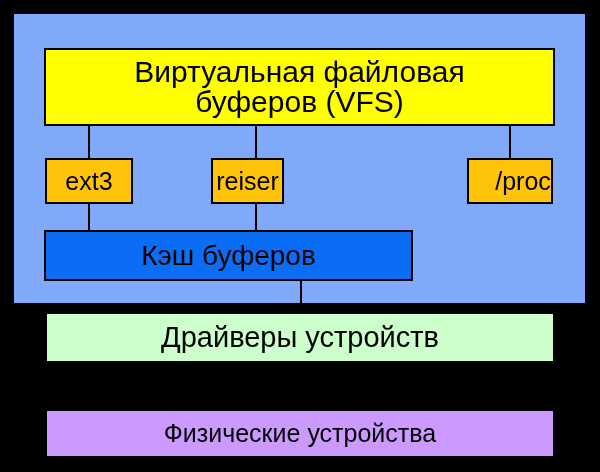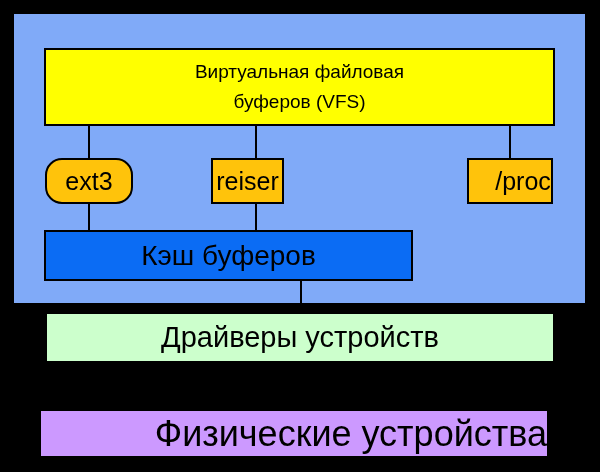--- a/index.html
+++ b/index.html
@@ -39,51 +39,50 @@
     display: flex;
     align-items: center;
     justify-content: center;
     text-align: center;
     color: var(--text);
   }
   .vfs-box {
     left: 44px; top: 48px;
     width: 511px; height: 78px;
     background: var(--vfs_fill);
-    font-size: 19px;
+    font-size: 30px;
     line-height: 30px;
     flex-direction: column;
   }
   .vfs-box span { display: block; }
   .fs-box {
     top: 158px; height: 46px;
     background: var(--fs_fill);
     font-size: 25px;
   }
-  .fs-ext3  { left: 45px;  width: 88px; border-radius: 17px; }
+  .fs-ext3  { left: 45px;  width: 88px; }
   .fs-reiser{ left: 211px; width: 73px; }
   .fs-proc  { left: 467px; width: 86px; padding-left: 26px; }
   .cache-box {
     left: 44px; top: 230px;
     width: 369px; height: 51px;
     background: var(--cache_fill);
     font-size: 28px;
   }
   .drivers-box {
     left: 45px; top: 312px;
     width: 510px; height: 51px;
     background: var(--drivers_fill);
     font-size: 29px;
   }
   .devices-box {
-    left: 39px; top: 409px;
+    left: 45px; top: 409px;
     width: 510px; height: 49px;
     background: var(--devices_fill);
-    font-size: 36px;
-    justify-content: flex-end;
+    font-size: 25px;
   }
   .conn {
     position: absolute;
     width: 2px;
     background: var(--stroke);
   }
   .conn-vfs-ext3   { left: 88px;  top: 126px; height: 32px; }
   .conn-vfs-reiser { left: 255px; top: 126px; height: 32px; }
   .conn-vfs-proc   { left: 509px; top: 126px; height: 32px; }
   .conn-ext3-cache   { left: 88px;  top: 203px; height: 28px; }

